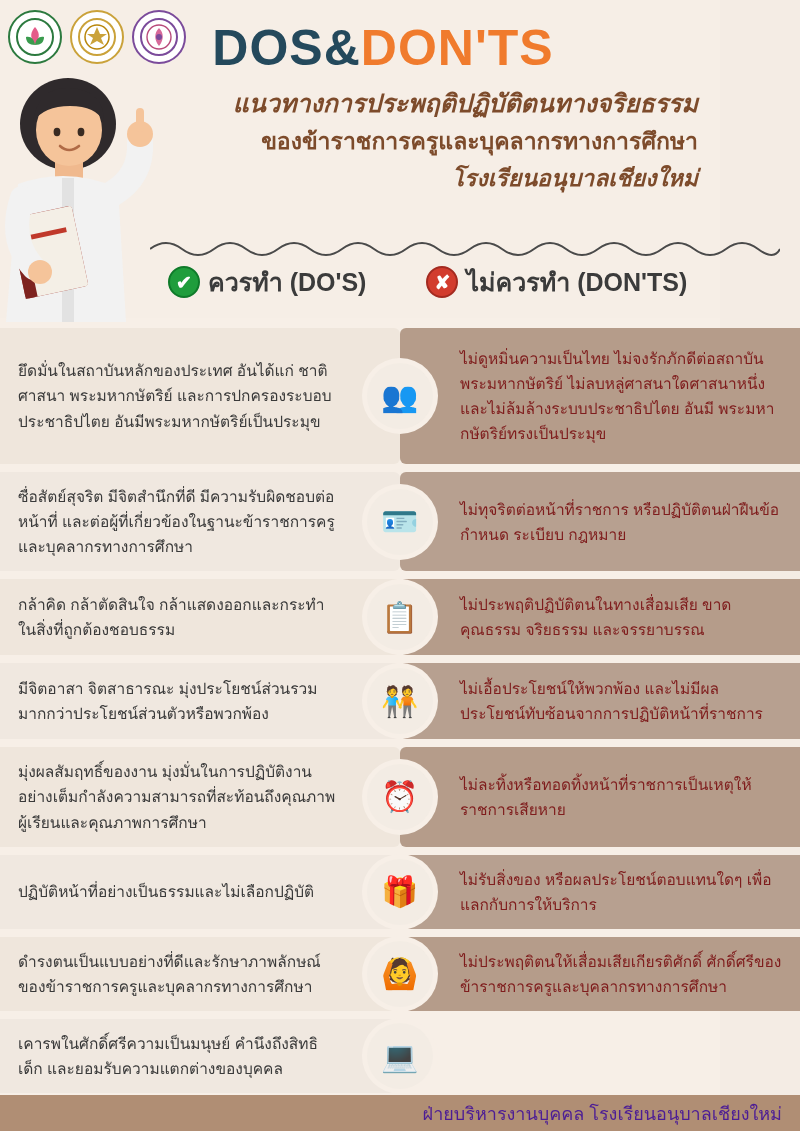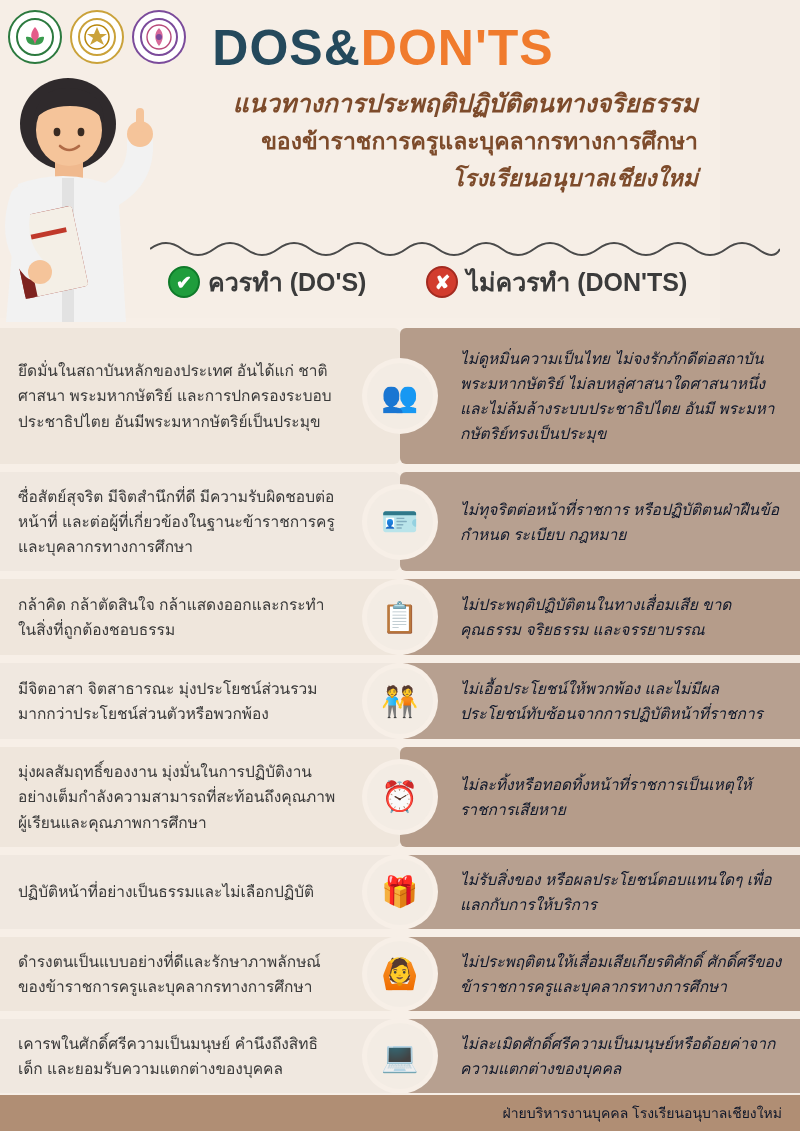--- a/index.html
+++ b/index.html
@@ -134,24 +134,23 @@
     align-items: center;
   }
   .cell.do {
     background: #efe6dc;
     border-radius: 0 6px 6px 0;
     padding-right: 60px;
     justify-content: flex-start;
   }
   .cell.dont {
     background: #b59c8a;
-    color: #0f172a;
+    color: #7f1d1d;
     border-radius: 6px 0 0 6px;
     padding-left: 60px;
-    font-style: italic;
   }
   .row.alt .cell.do { background: #f0e8e0; }
   .row.alt .cell.dont { background: #b7a090; }
 
   .mid-icon {
     position: absolute;
     left: 50%;
     top: 50%;
     transform: translate(-50%, -50%);
     width: 66px; height: 66px;
@@ -168,22 +167,22 @@
     position: absolute;
     left: 0; bottom: 0;
     width: 800px; height: 36px;
     background: #b08e74;
     display: flex;
     align-items: center;
     justify-content: flex-end;
     padding-right: 18px;
   }
   .footer-text {
-    color: #0f172a;
-    font-size: 14px;
+    color: #4c1d95;
+    font-size: 18px;
   }
 </style>
 </head>
 <body>
 
 <div class="page">
 
   <div class="header">
 
     <div class="logos">
@@ -315,21 +314,20 @@
 
     <div class="row" style="min-height:72px;">
       <div class="cell do">ดำรงตนเป็นแบบอย่างที่ดีและรักษาภาพลักษณ์ของข้าราชการครูและบุคลากรทางการศึกษา</div>
       <div class="mid-icon">🙆</div>
       <div class="cell dont">ไม่ประพฤติตนให้เสื่อมเสียเกียรติศักดิ์ ศักดิ์ศรีของข้าราชการครูและบุคลากรทางการศึกษา</div>
     </div>
 
     <div class="row alt" style="min-height:72px;">
       <div class="cell do">เคารพในศักดิ์ศรีความเป็นมนุษย์ คำนึงถึงสิทธิเด็ก และยอมรับความแตกต่างของบุคคล</div>
       <div class="mid-icon">💻</div>
-      <div class="cell dont">ไม่ละเมิดศักดิ์ศรีความเป็นมนุษย์หรือด้อยค่าจากความแตกต่างของบุคคล</div>
     </div>
 
   </div>
 
   <div class="footer">
     <span class="footer-text">ฝ่ายบริหารงานบุคคล โรงเรียนอนุบาลเชียงใหม่</span>
   </div>
 
 </div>
 

